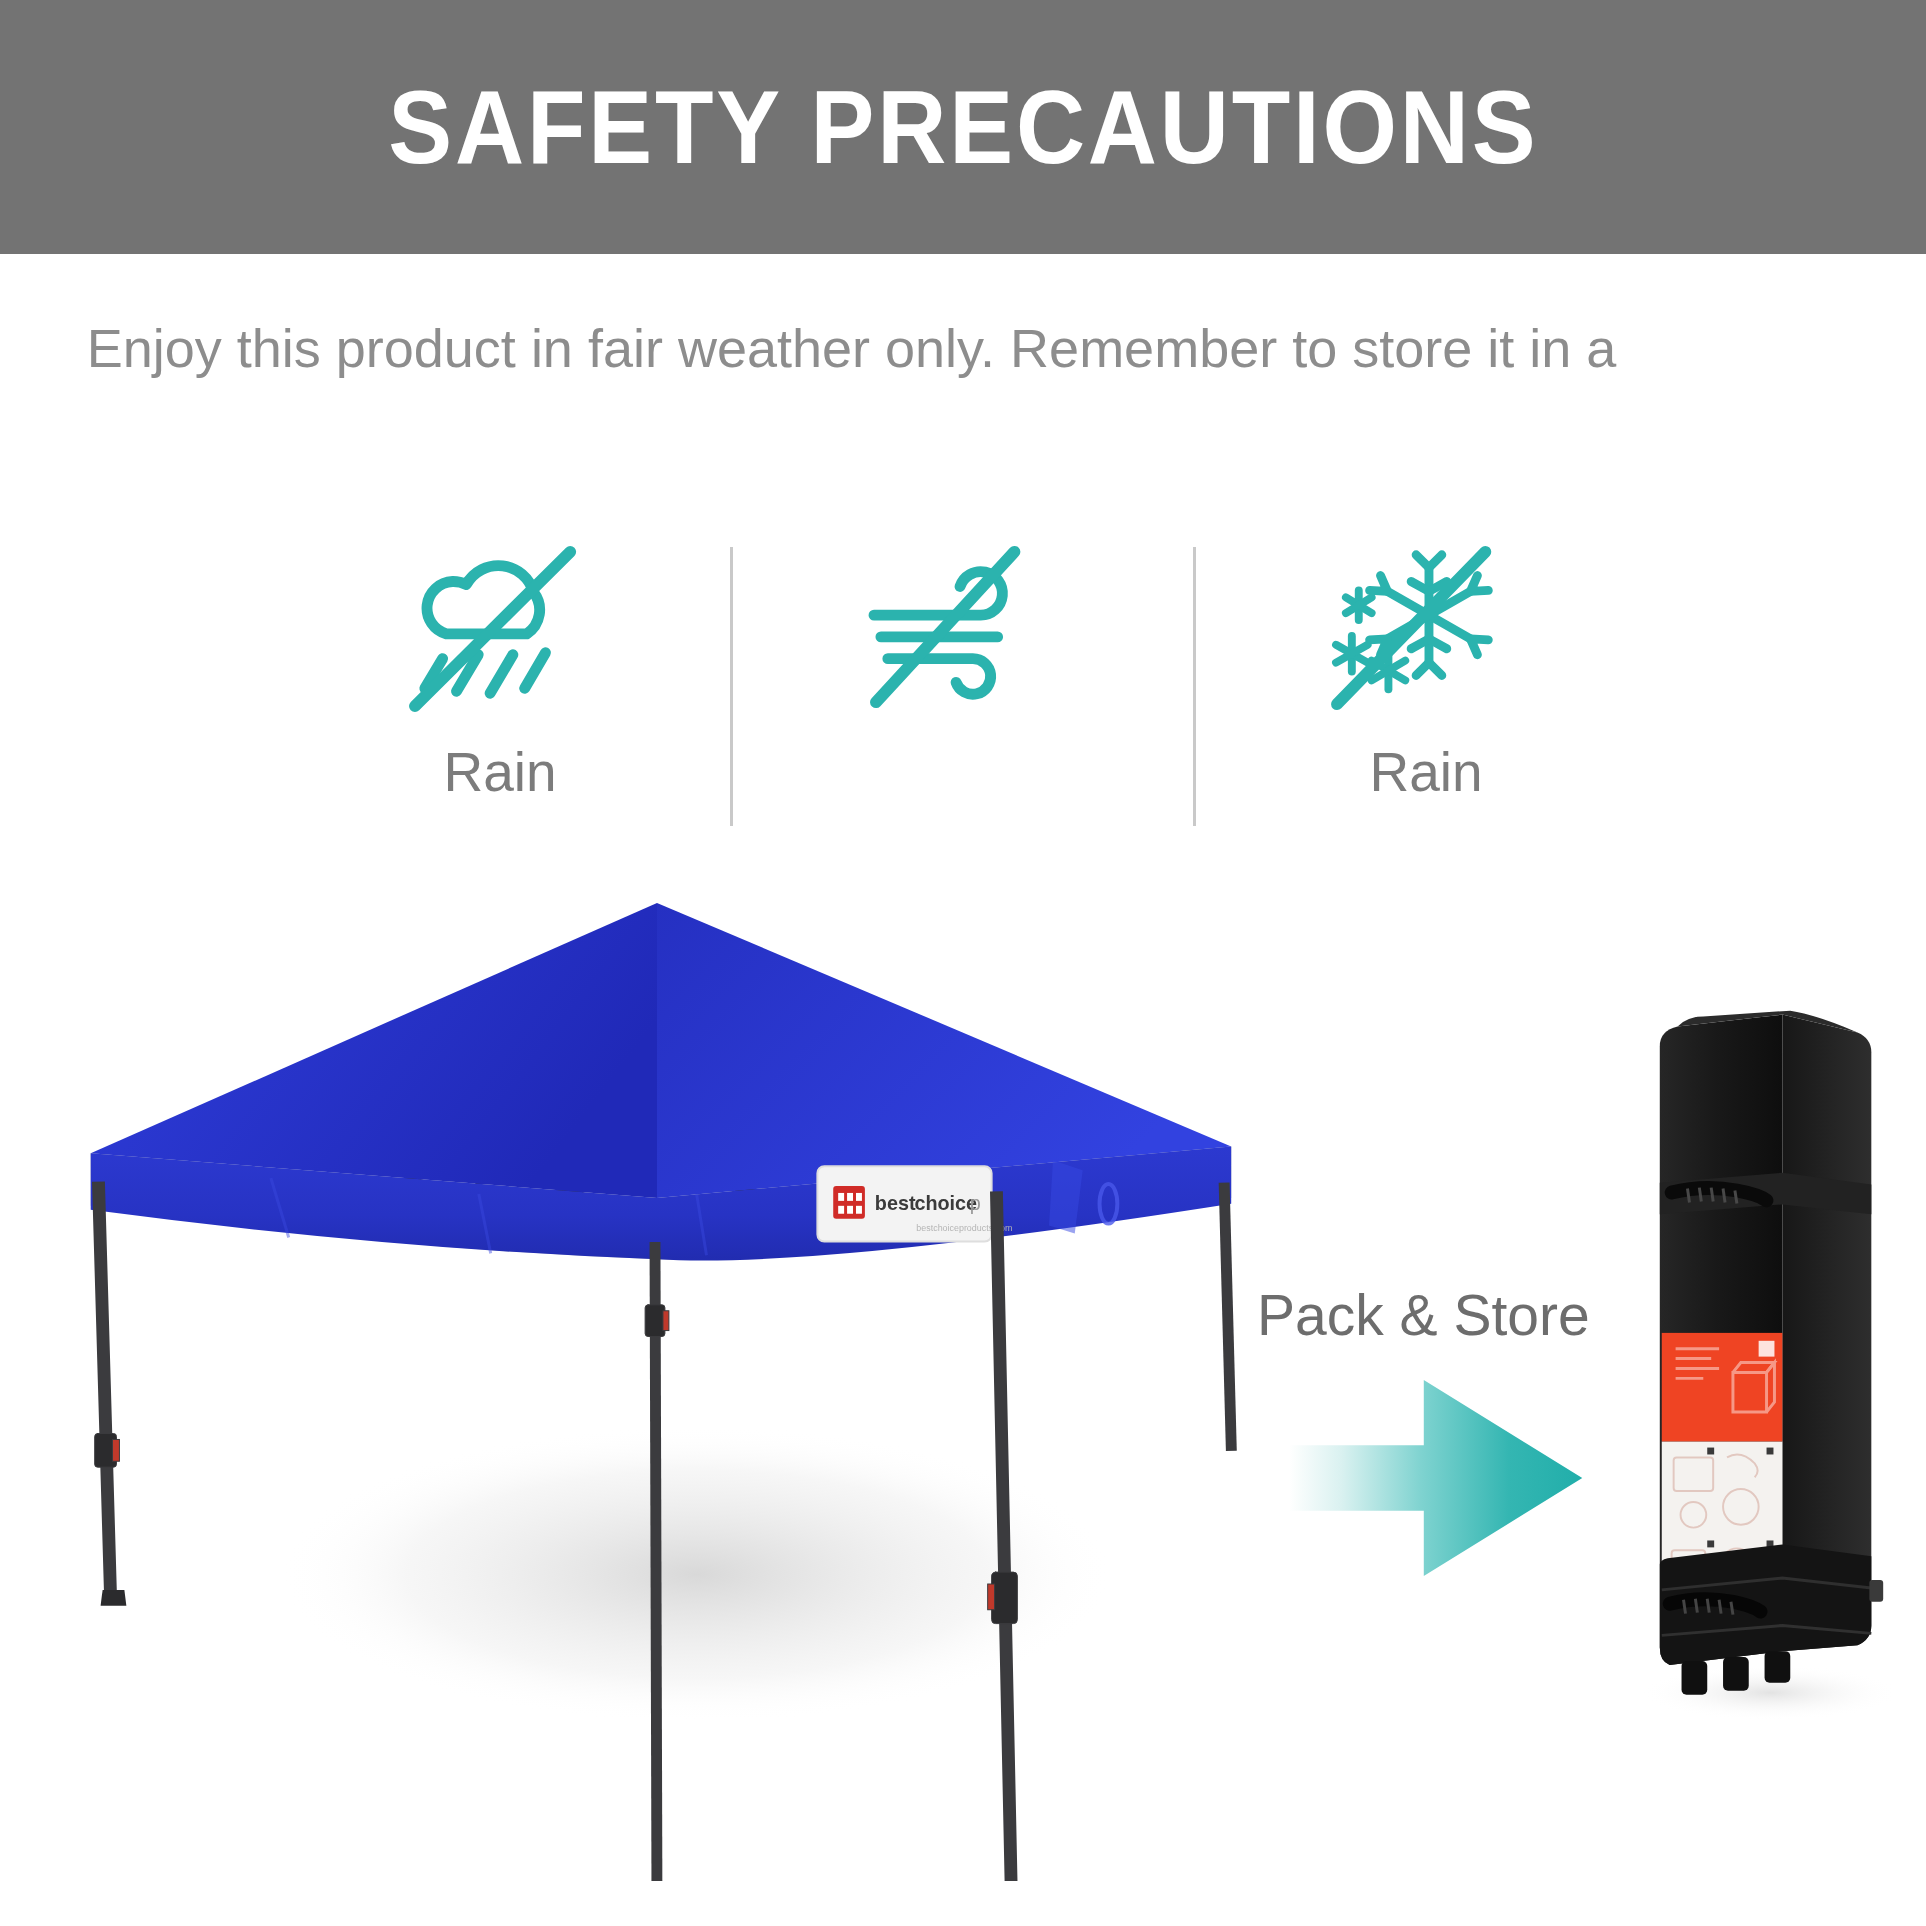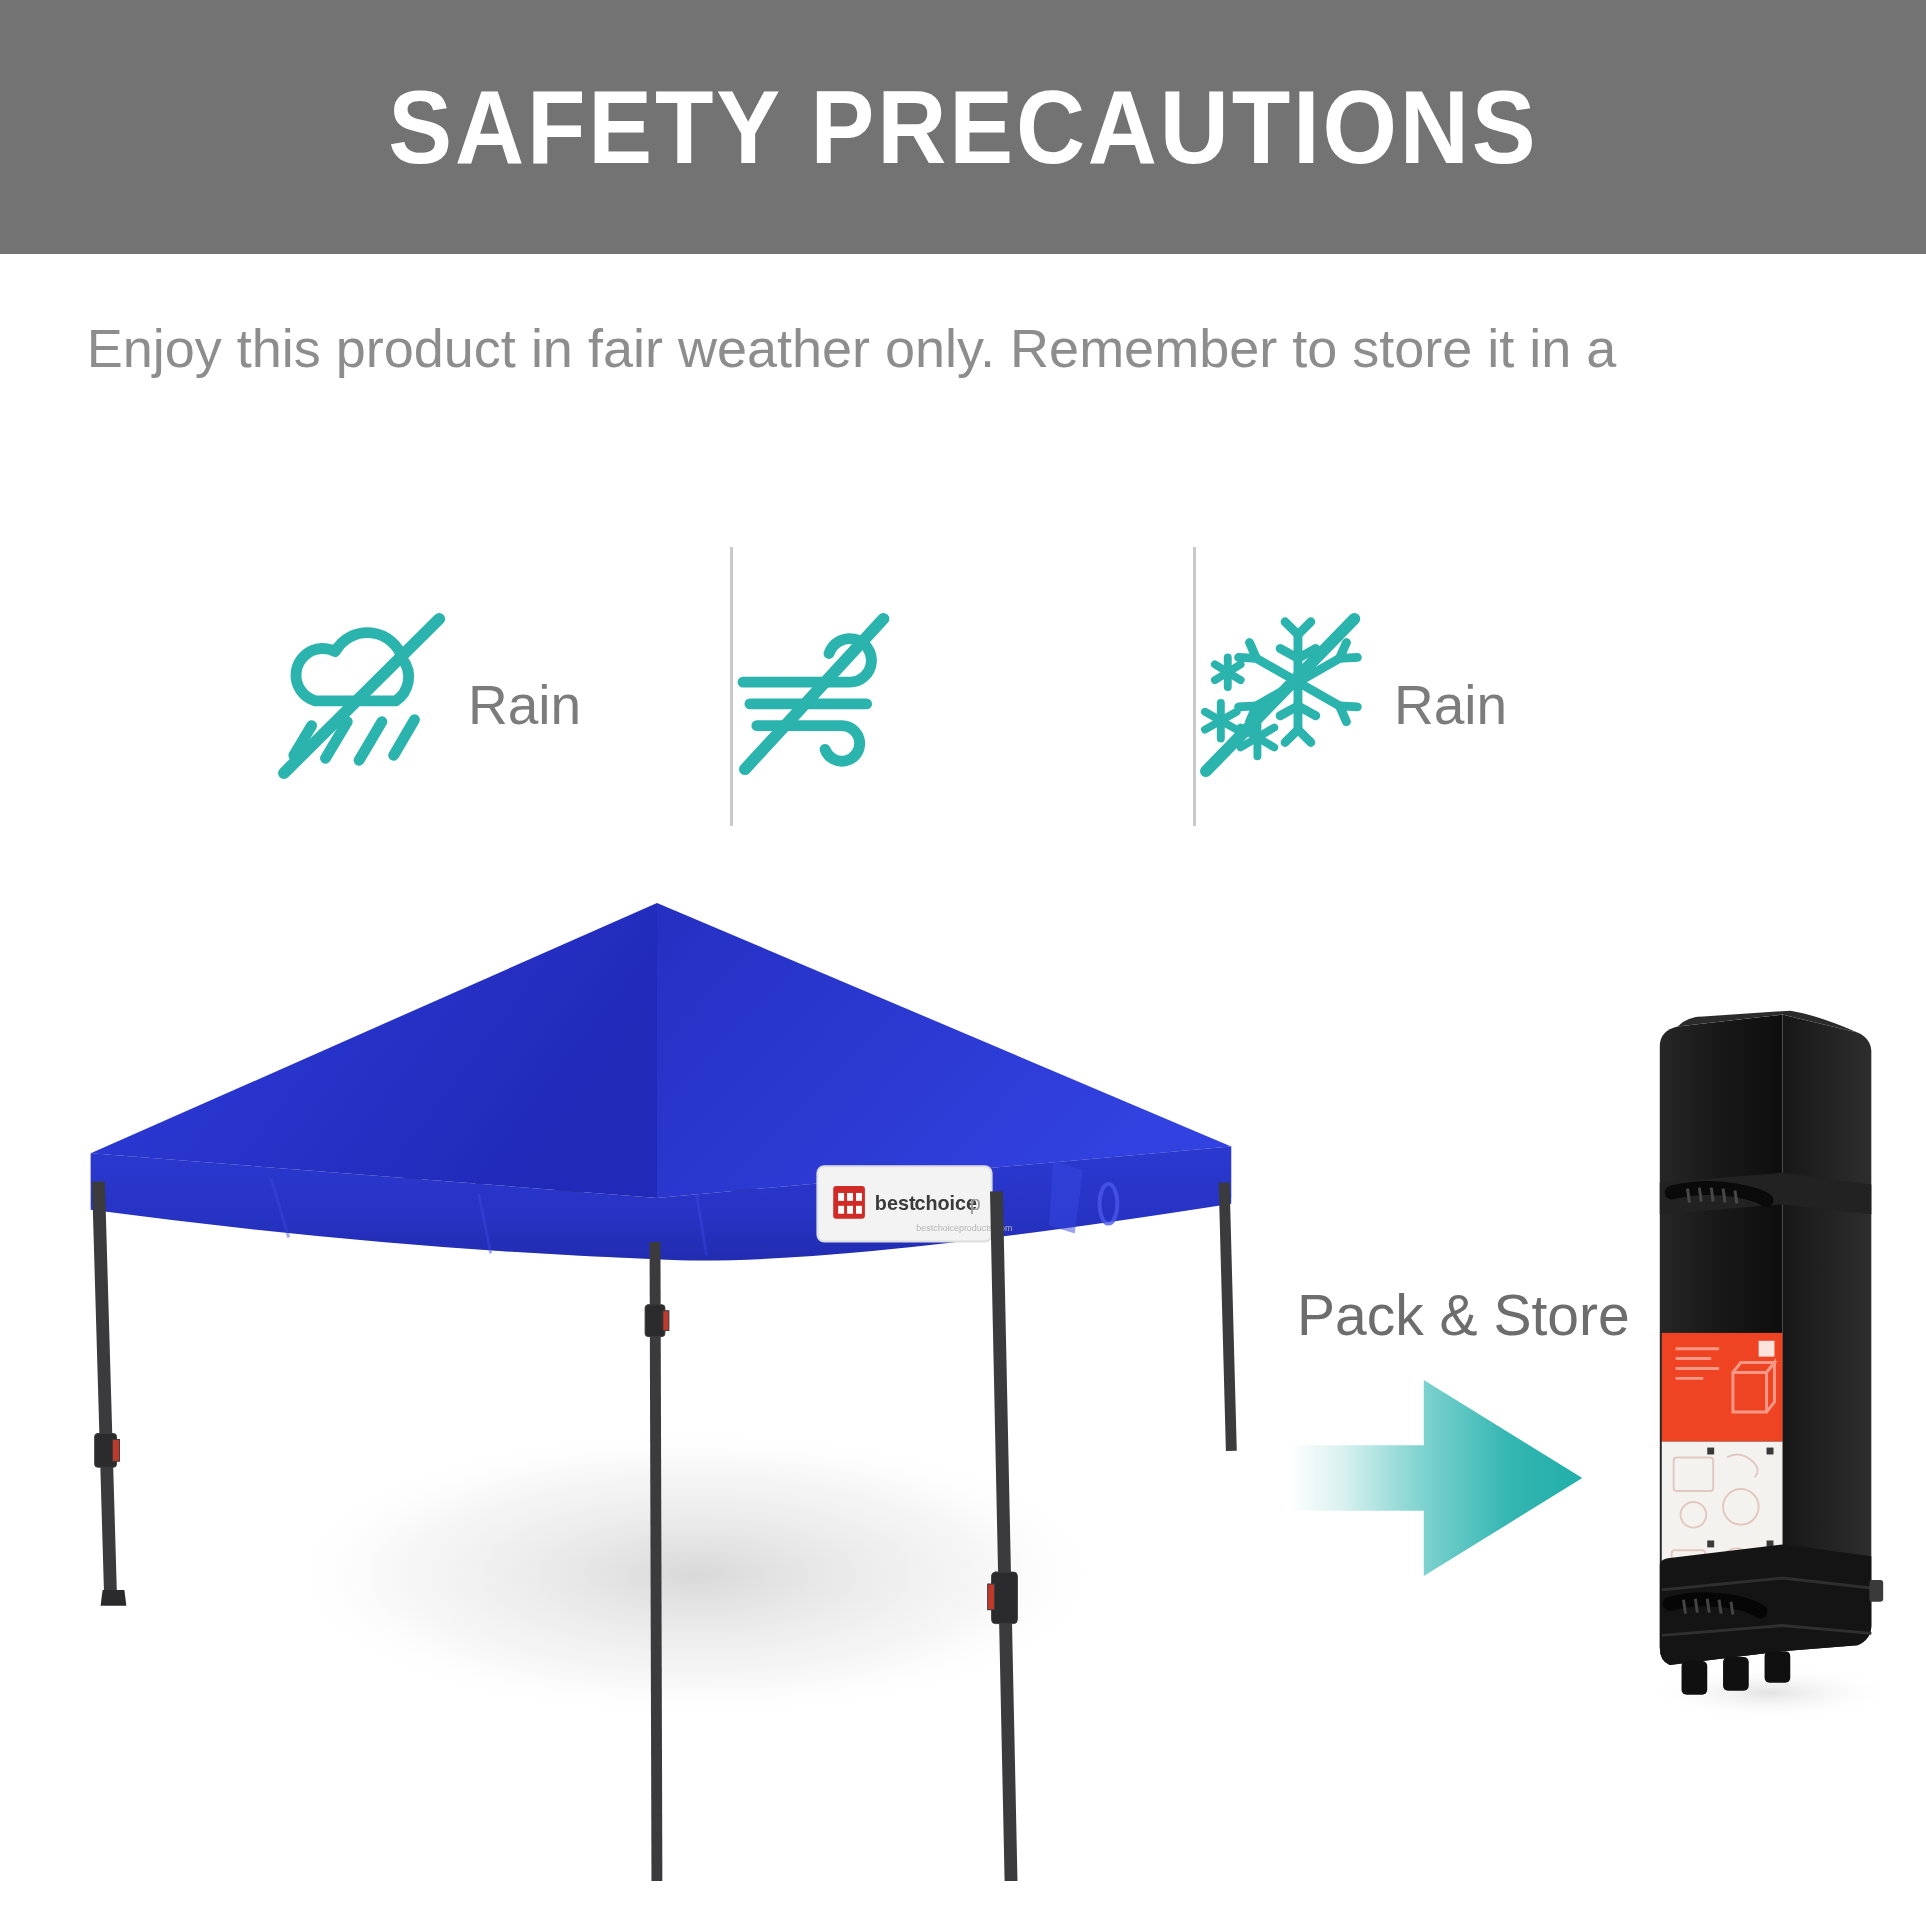--- a/index.html
+++ b/index.html
@@ -54,20 +54,21 @@
     position: absolute;
     left: 270px; top: 535px;
     width: 1386px;
     height: 317px;
     display: flex;
     align-items: flex-start;
   }
   .condition-item {
     flex: 1 1 0;
     display: flex;
+    flex-direction: column;
     align-items: center;
     position: relative;
     height: 317px;
   }
   .condition-icon {
     height: 183px;
     display: flex;
     align-items: center;
     justify-content: center;
   }
@@ -113,21 +114,20 @@
   
   #pack-store-label {
     position: absolute;
     left: 1257px;
     top: 1282px;
     width: 356px;
     color: #6d6d6d;
     font-size: 57px;
     font-weight: 400;
     white-space: nowrap;
-    margin-left: 40px;
   }
   #pack-store-arrow {
     position: absolute;
     left: 1285px;
     top: 1374px;
     width: 337px;
     height: 208px;
   }
 </style>
 </head>

